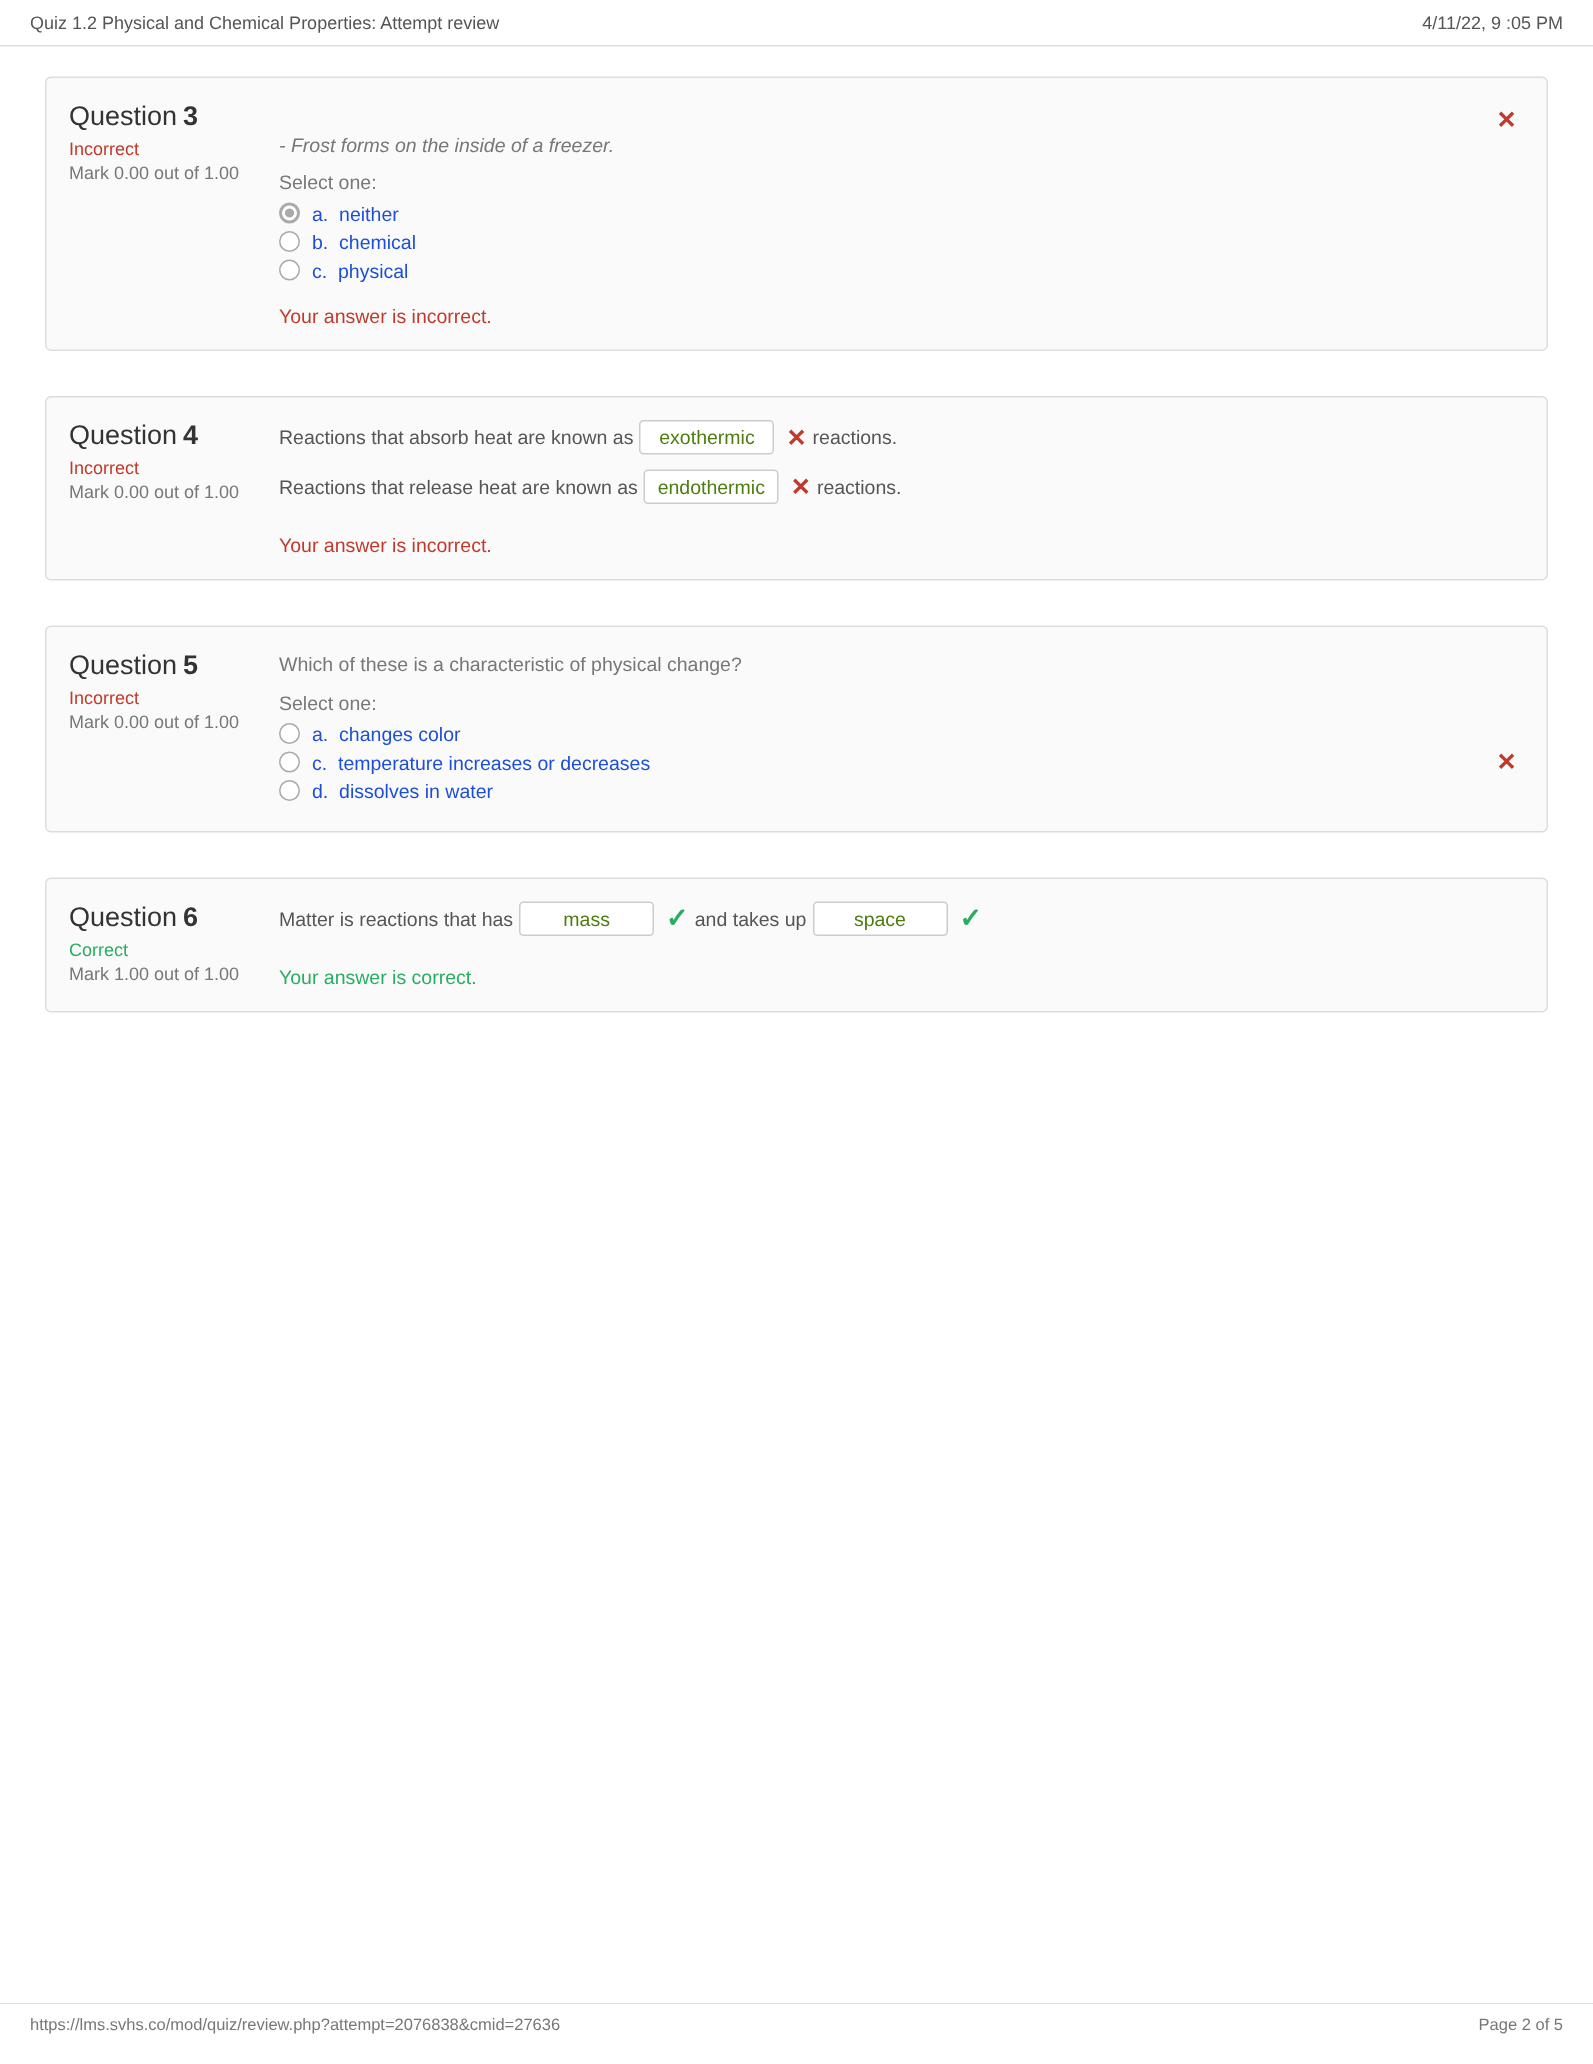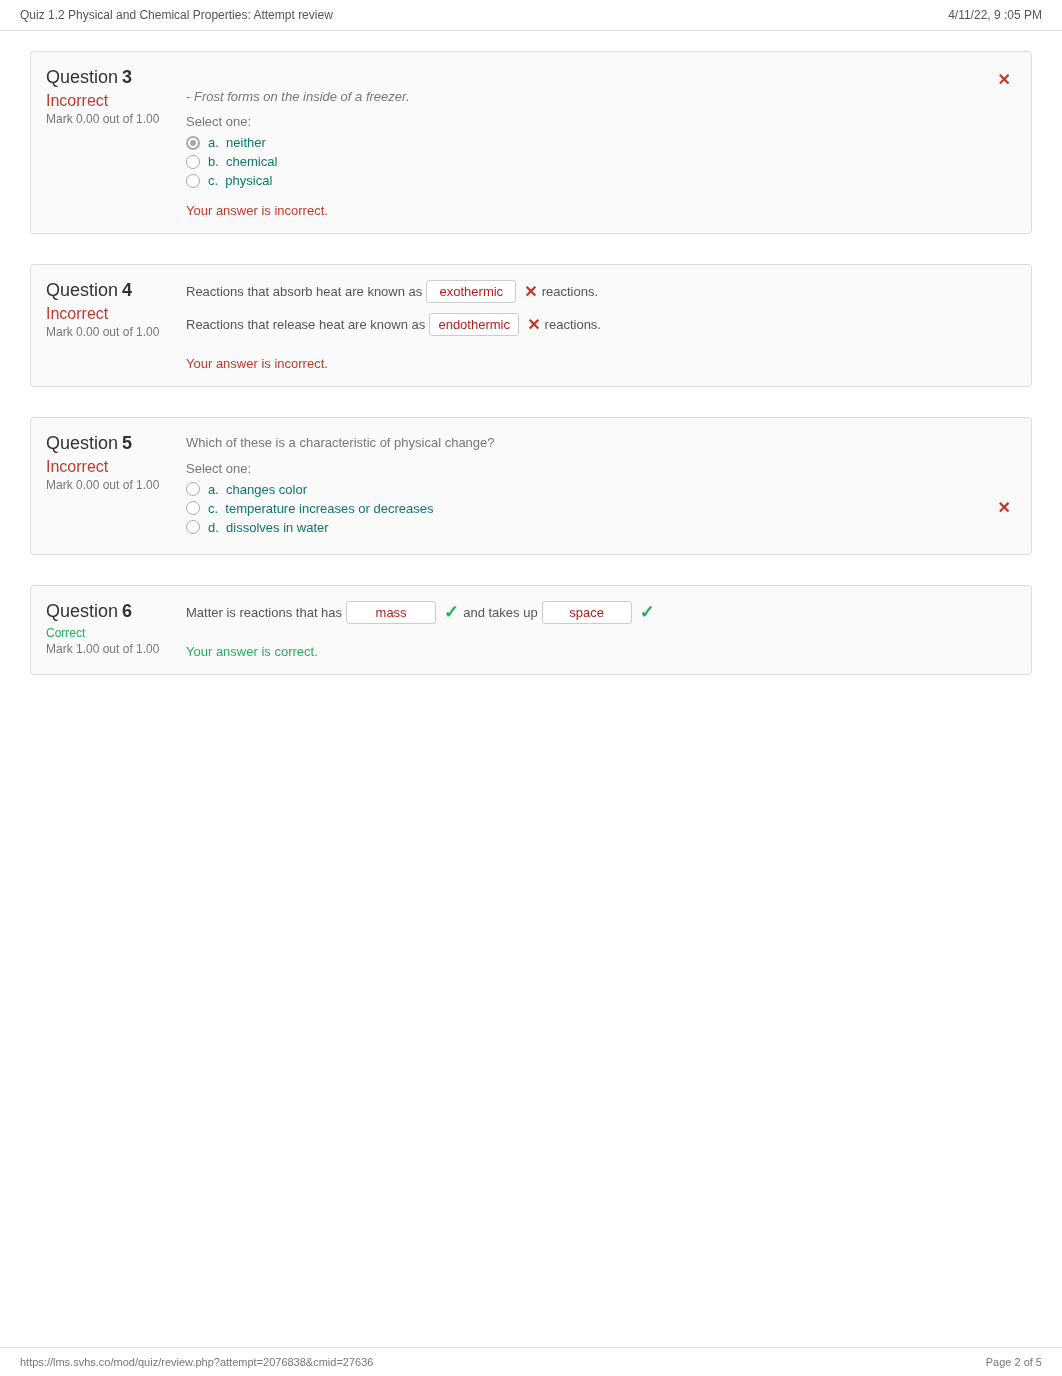--- a/index.html
+++ b/index.html
@@ -43,21 +43,21 @@
     .question-meta .q-label {
       font-size: 14px;
       font-weight: bold;
       margin-bottom: 4px;
     }
     .question-meta .q-label span {
       font-size: 18px;
     }
     .question-meta .q-status-incorrect {
       color: #c0392b;
-      font-size: 16px;
+      font-size: 12px;
       margin-bottom: 2px;
     }
     .question-meta .q-status-correct {
       color: #27ae60;
       font-size: 12px;
       margin-bottom: 2px;
     }
     .question-meta .q-mark {
       color: #777;
       font-size: 12px;
@@ -75,24 +75,23 @@
     .question-text em {
       font-style: italic;
     }
     .select-one-label {
       color: #777;
       font-size: 13px;
       margin-bottom: 6px;
     }
     .option-row {
       display: flex;
-      align-items: center;
       margin-bottom: 4px;
       font-size: 13px;
-      color: #0f766e;
+      color: #1d4ed8;
     }
     .option-row .radio-circle {
       width: 14px;
       height: 14px;
       border-radius: 50%;
       border: 1px solid #aaa;
       background: #fff;
       margin-right: 8px;
       flex-shrink: 0;
     }
@@ -127,39 +126,39 @@
       flex-wrap: wrap;
       gap: 4px;
     }
     .blank-box {
       display: inline-block;
       border: 1px solid #ccc;
       border-radius: 3px;
       padding: 3px 8px;
       background: #fff;
       font-size: 13px;
-      color: #b91c1c;
+      color: #4d7c0f;
       min-width: 90px;
       text-align: center;
     }
     .wrong-icon-inline {
       color: #c0392b;
       font-size: 16px;
       font-weight: bold;
       margin-left: 4px;
     }
     .correct-icon-inline {
       color: #27ae60;
       font-size: 18px;
       font-weight: bold;
       margin-left: 4px;
     }
     .footer {
       position: fixed;
-      bottom: 0;
+      bottom: 12px;
       left: 0;
       width: 1062px;
       display: flex;
       justify-content: space-between;
       padding: 8px 20px;
       border-top: 1px solid #ddd;
       font-size: 11px;
       color: #777;
       background: #fff;
     }

